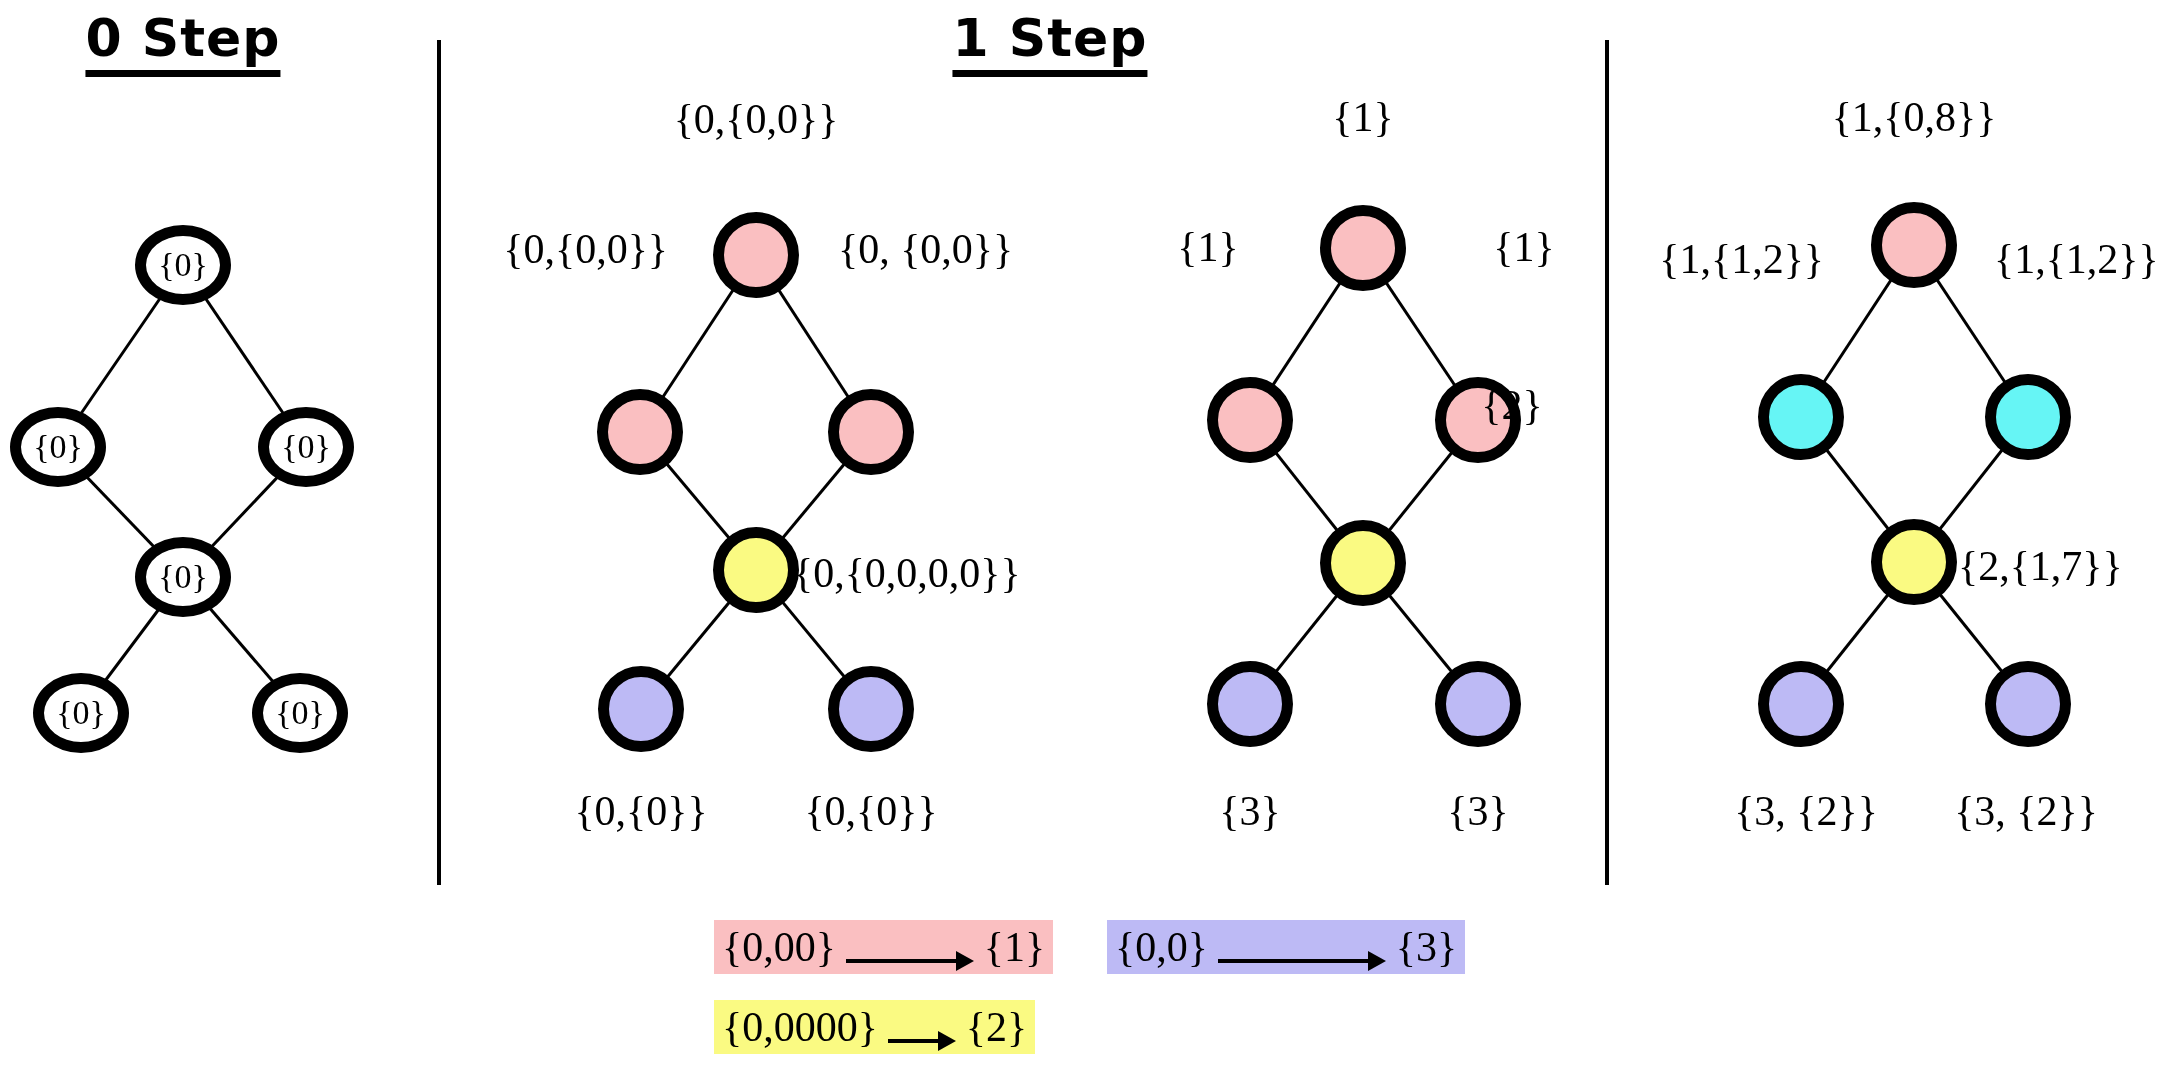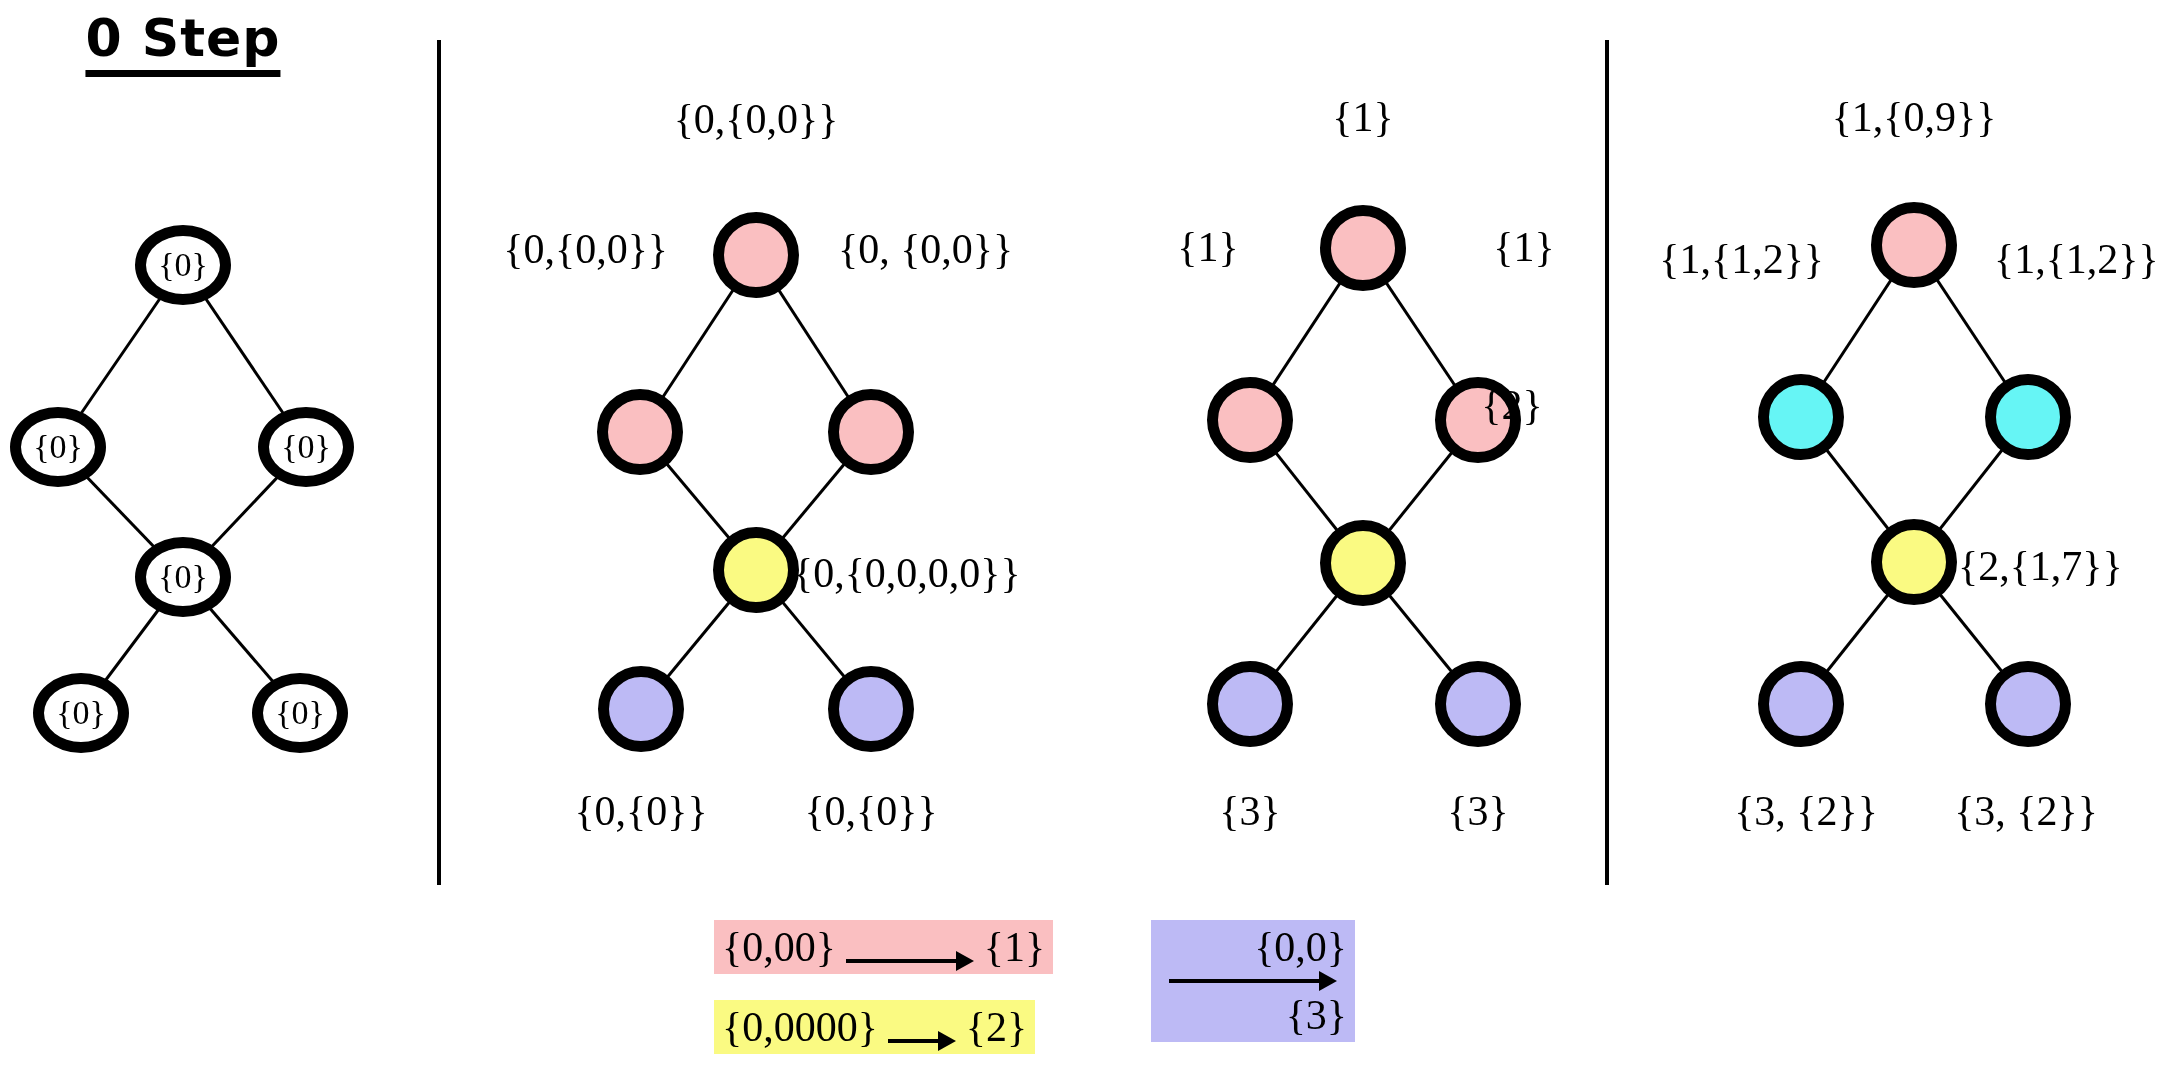--- a/index.html
+++ b/index.html
@@ -83,20 +83,23 @@
       <line x1="1886" y1="562" x2="2000" y2="704"></line>
     </g>
   </svg>
 
   <div class="divider" style="left:409px;top:40px;height:845px;"></div>
   <div class="divider" style="left:1577px;top:40px;height:845px;"></div>
 
   <div class="section-title" style="left:155px;top:8px;">
     <span class="ttl-text">0 Step</span>
   </div>
+  <div class="section-title" style="left:1022px;top:8px;">
+    <span class="ttl-text">1 Step</span>
+  </div>
 
   <div class="node n0" style="left:155px;top:265px;">{0}</div>
   <div class="node n0" style="left:30px;top:447px;">{0}</div>
   <div class="node n0" style="left:278px;top:447px;">{0}</div>
   <div class="node n0" style="left:155px;top:577px;">{0}</div>
   <div class="node n0" style="left:53px;top:713px;">{0}</div>
   <div class="node n0" style="left:272px;top:713px;">{0}</div>
 
   <div class="node big pink" style="left:728px;top:255px;"></div>
   <div class="node big pink" style="left:612px;top:432px;"></div>
@@ -126,38 +129,38 @@
   <div class="lbl c" style="left:1222px;top:790px;">{3}</div>
   <div class="lbl c" style="left:1450px;top:790px;">{3}</div>
 
   <div class="node big pink" style="left:1886px;top:245px;"></div>
   <div class="node big cyan" style="left:1773px;top:417px;"></div>
   <div class="node big cyan" style="left:2000px;top:417px;"></div>
   <div class="node big yellow" style="left:1886px;top:562px;"></div>
   <div class="node big blue" style="left:1773px;top:704px;"></div>
   <div class="node big blue" style="left:2000px;top:704px;"></div>
 
-  <div class="lbl c" style="left:1886px;top:96px;">{1,{0,9}}</div>
+  <div class="lbl c" style="left:1886px;top:96px;">{1,{0,8}}</div>
   <div class="lbl r" style="left:1796px;top:238px;">{1,{1,2}}</div>
   <div class="lbl" style="left:1966px;top:238px;">{1,{1,2}}</div>
   <div class="lbl" style="left:1930px;top:545px;">{2,{1,7}}</div>
   <div class="lbl c" style="left:1778px;top:790px;">{3, {2}}</div>
   <div class="lbl c" style="left:1998px;top:790px;">{3, {2}}</div>
 
 
   <div class="rule pinkbg" style="left:686px;top:920px;">
     <span>{0,00}</span>
     <span class="arrow">
         <span class="shaft" style="width:110px;"></span>
         <span class="head"></span>
       </span>
     <span>{1}</span>
   </div>
 
-  <div class="rule bluebg" style="left:1123px;top:920px;flex-direction:column;">
+  <div class="rule bluebg" style="left:1079px;top:920px;">
     <span>{0,0}</span>
     <span class="arrow">
         <span class="shaft" style="width:150px;"></span>
         <span class="head"></span>
       </span>
     <span>{3}</span>
   </div>
 
   <div class="rule yellowbg" style="left:686px;top:1000px;">
     <span>{0,0000}</span>

